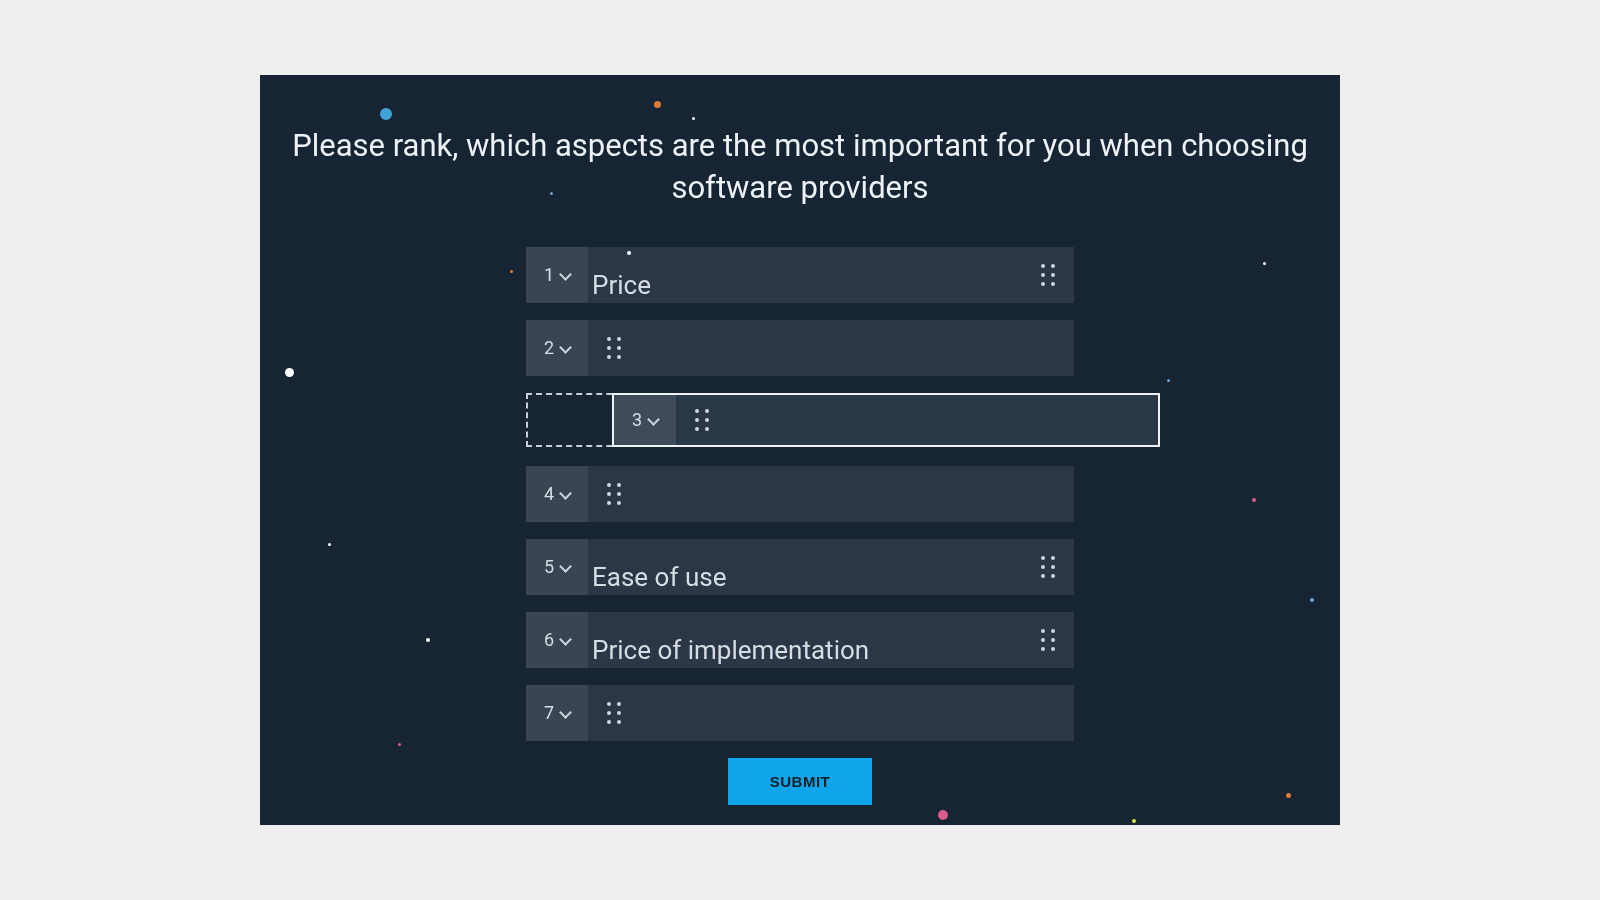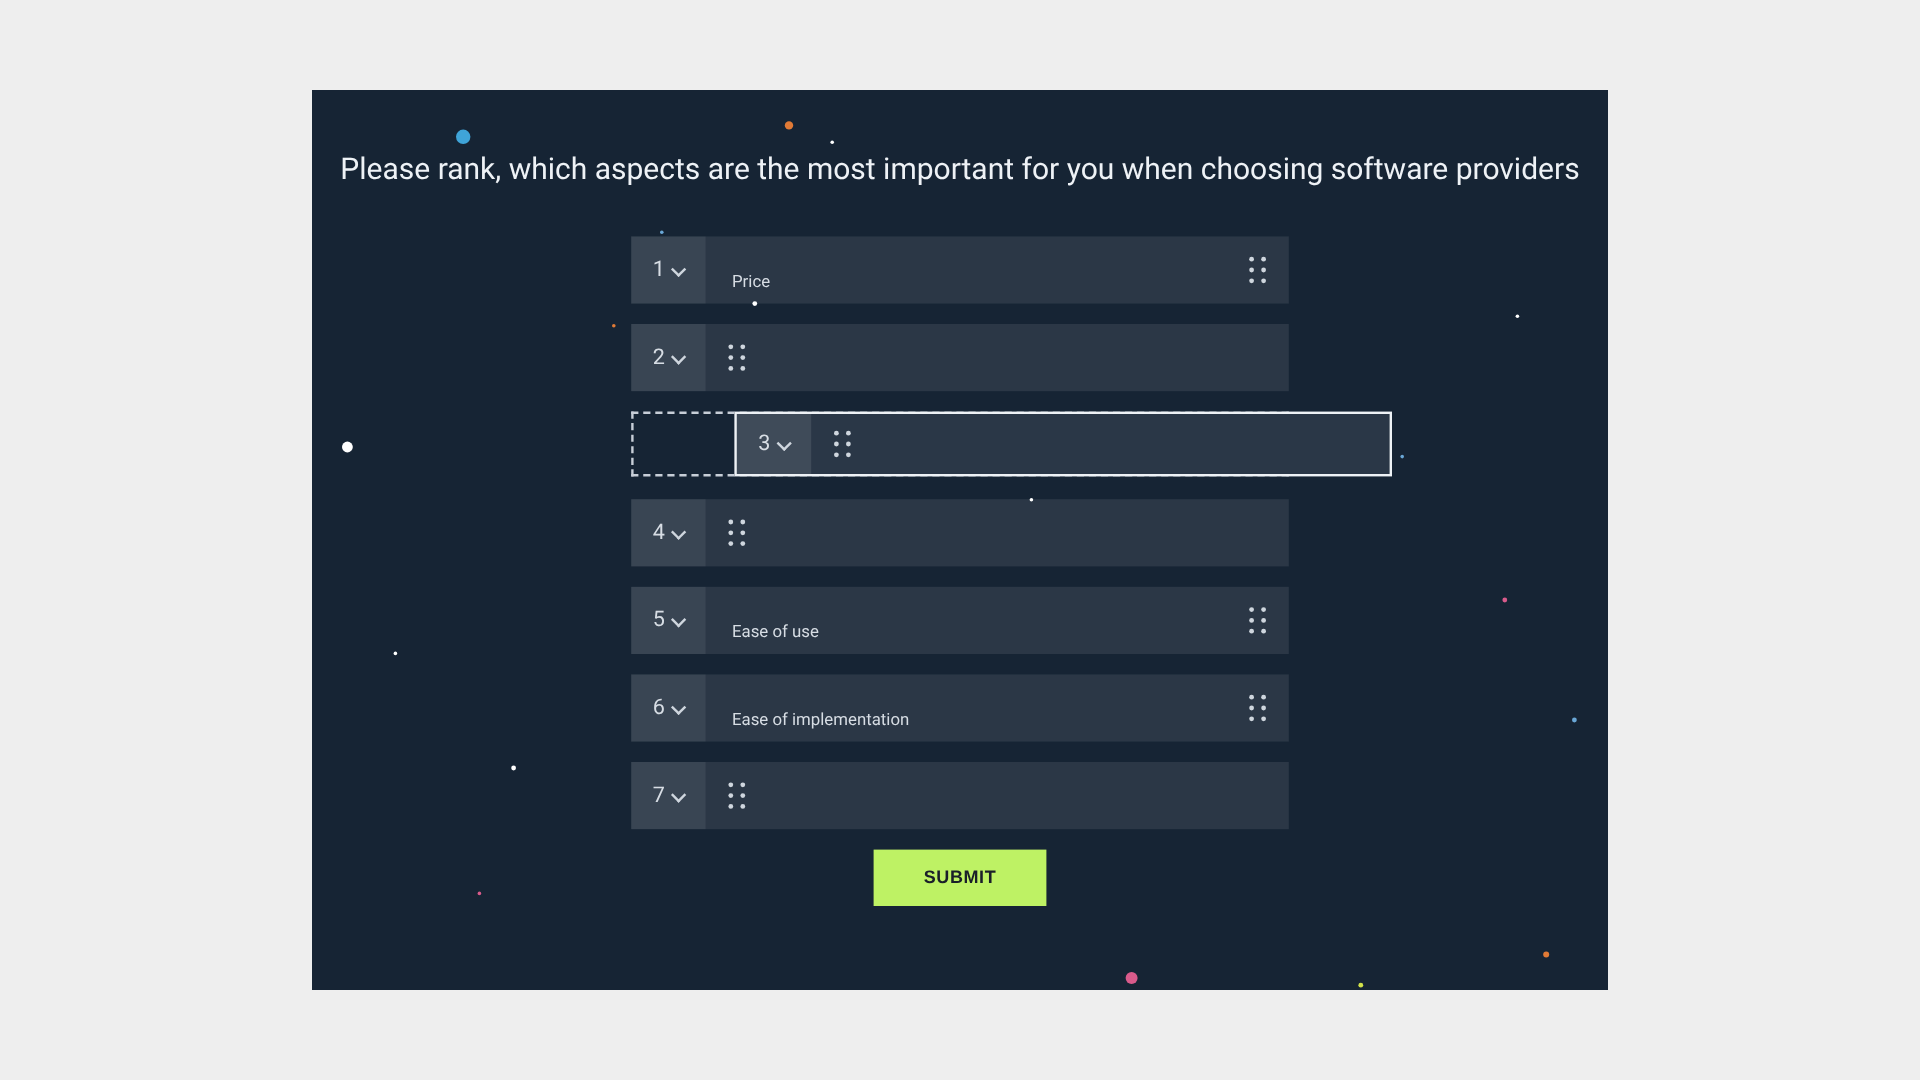--- a/index.html
+++ b/index.html
@@ -15,21 +15,21 @@
     width: 1080px;
     height: 750px;
     background: #162434;
     position: relative;
     overflow: hidden;
     padding-top: 50px;
   }
   .dot { position: absolute; border-radius: 50%; }
   .question-title {
     color: #eef2f6;
-    font-size: 25px;
+    font-size: 31px;
     font-weight: 400;
     text-align: center;
     padding: 0 20px;
     line-height: 1.35;
     position: relative;
     z-index: 2;
   }
   .rank-list {
     margin: 38px auto 0 auto;
     width: 548px;
@@ -56,23 +56,23 @@
     justify-content: center;
     color: #d7dde4;
     font-size: 18px;
     gap: 6px;
     cursor: pointer;
   }
   .rank-label {
     flex: 1;
     display: flex;
     align-items: center;
-    padding-left: 22px;
+    padding-left: 4px;
     color: #d7dde4;
-    font-size: 14px;
+    font-size: 26px;
     margin-top: 21px;
   }
   .drag-handle {
     width: 52px;
     display: flex;
     align-items: center;
     justify-content: center;
     cursor: grab;
   }
   .grip {
@@ -126,21 +126,21 @@
     display: flex;
     align-items: stretch;
   }
   .dragged-item .rank-num {
     background: rgba(255,255,255,0.10);
   }
 
   .submit-btn {
     display: block;
     margin: 10px auto 0 auto;
-    background: #bef264;
+    background: #0ea5e9;
     color: #1a1f29;
     border: none;
     font-size: 15px;
     font-weight: 700;
     letter-spacing: 0.5px;
     padding: 15px 42px;
     cursor: pointer;
     position: relative;
     z-index: 2;
   }
@@ -264,21 +264,21 @@
             </div>
           </div>
         </div>
       </div>
       <div class="rank-row">
         <div class="rank-item">
           <div class="rank-num">
             <span>6</span>
             <span class="chev-down"></span>
           </div>
-          <div class="rank-label">Ease of implementation</div>
+          <div class="rank-label">Price of implementation</div>
           <div class="drag-handle">
             <div class="grip">
               <span></span>
               <span></span>
               <span></span>
               <span></span>
               <span></span>
               <span></span>
             </div>
           </div>

